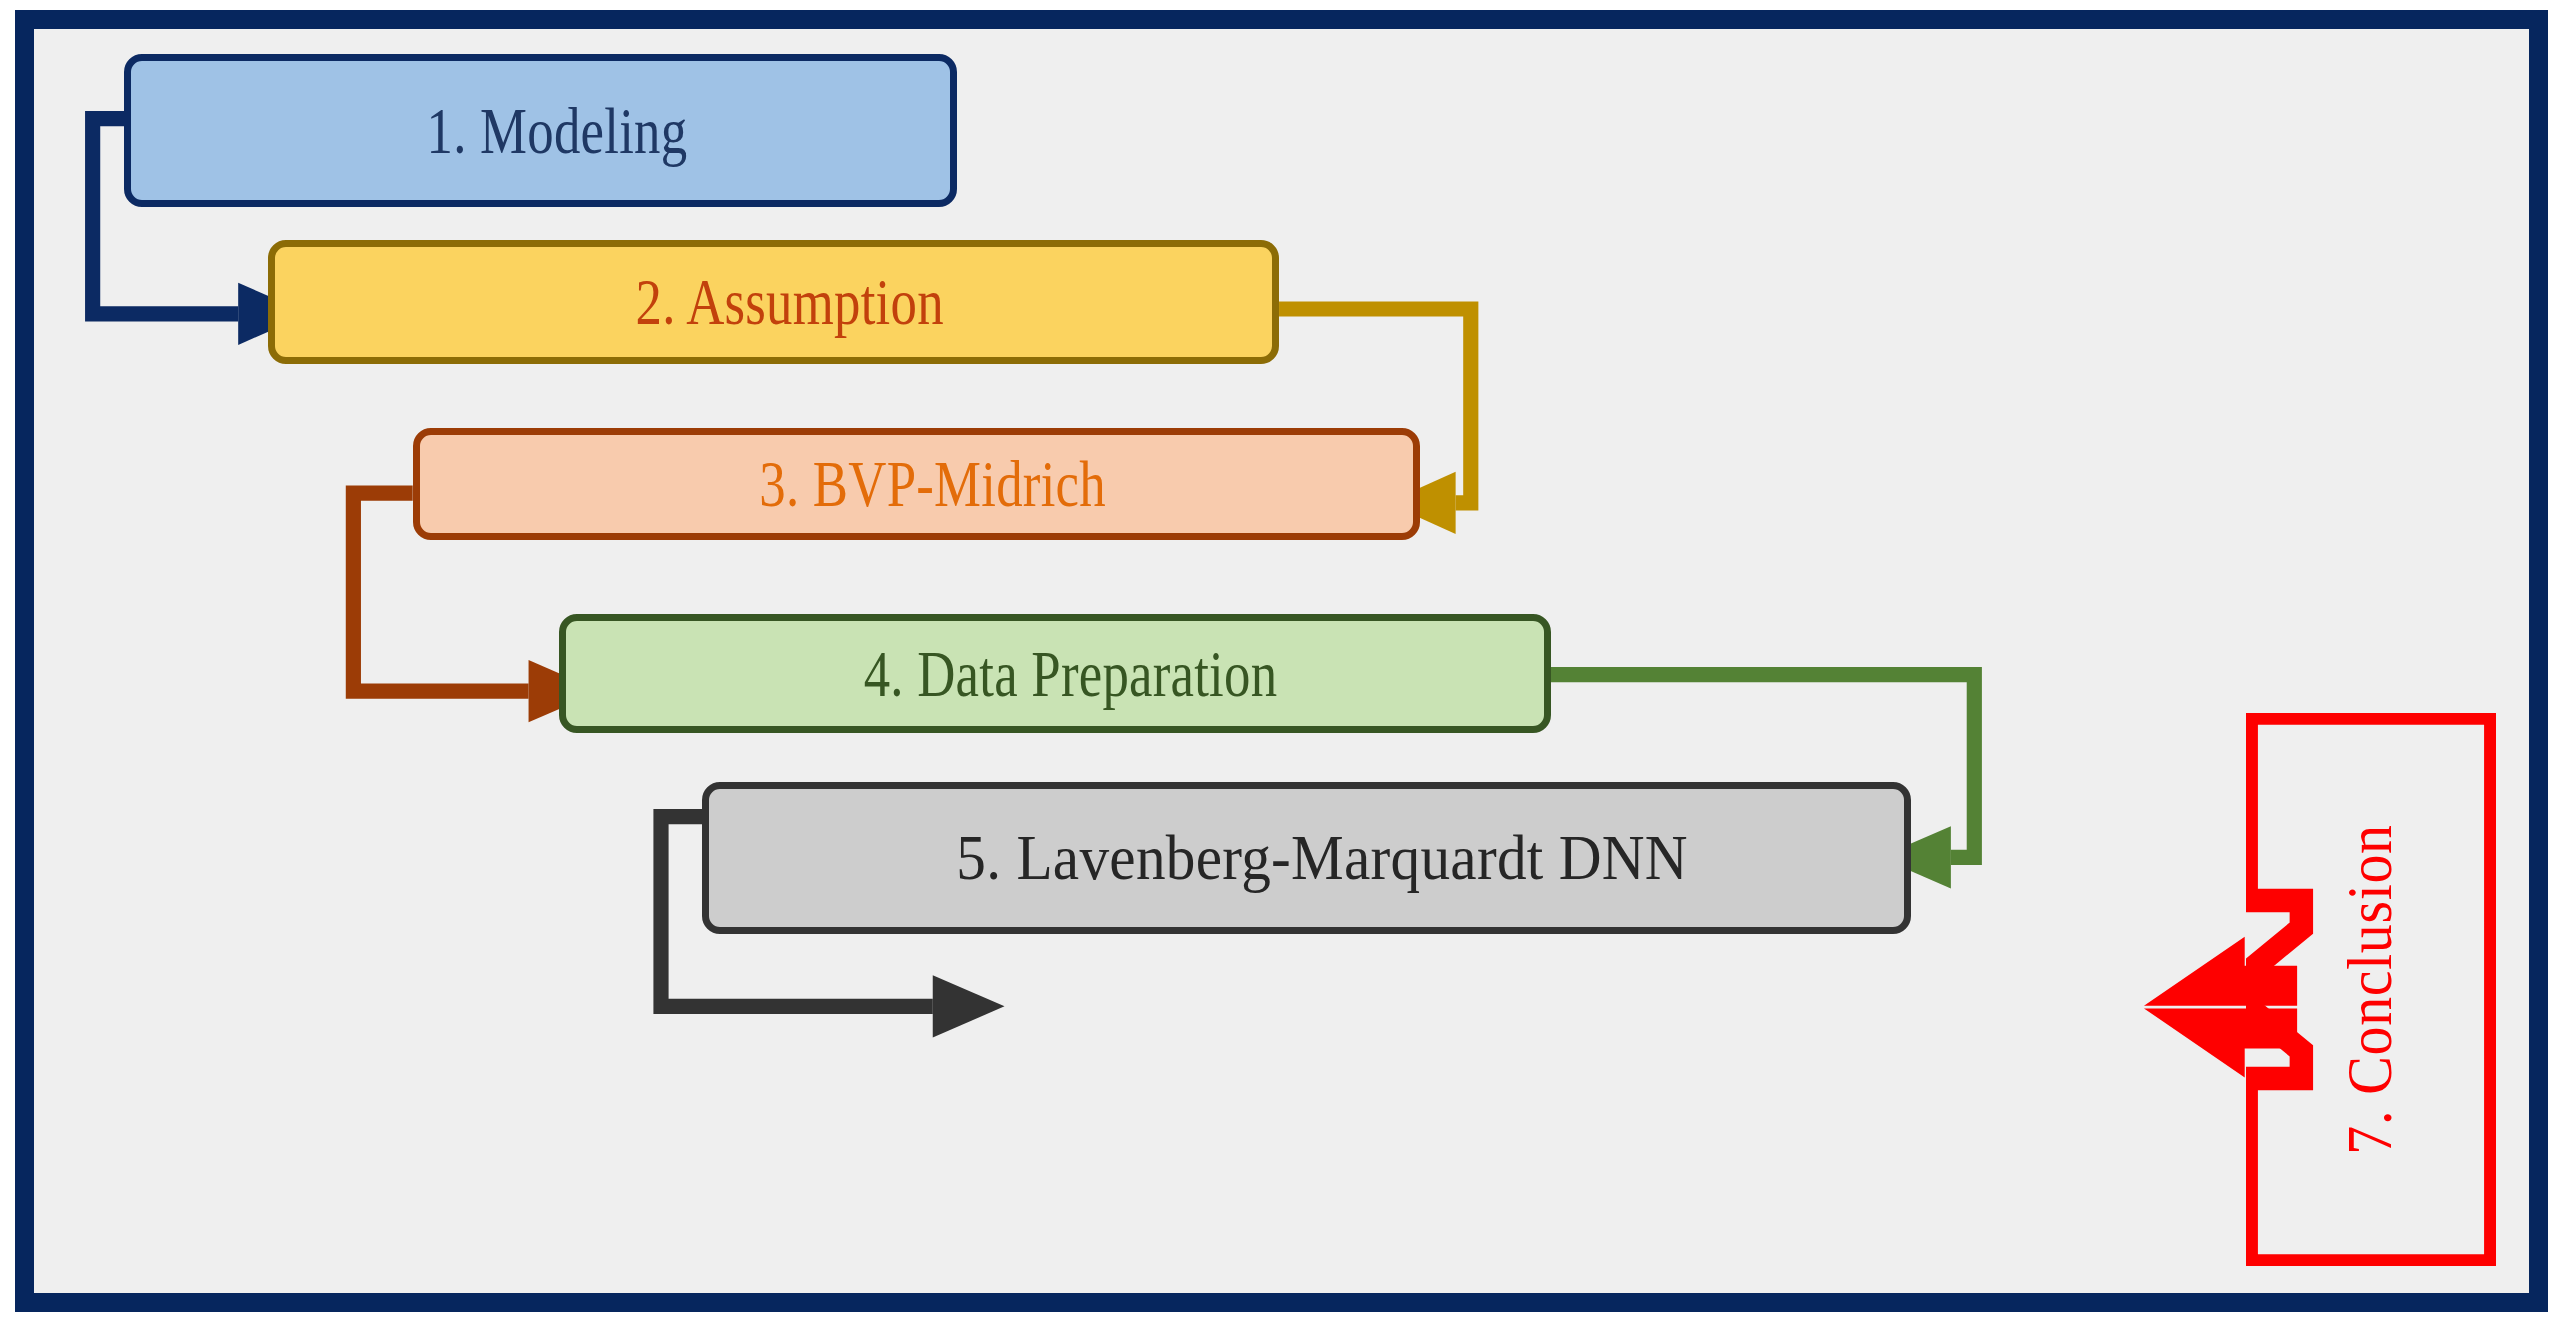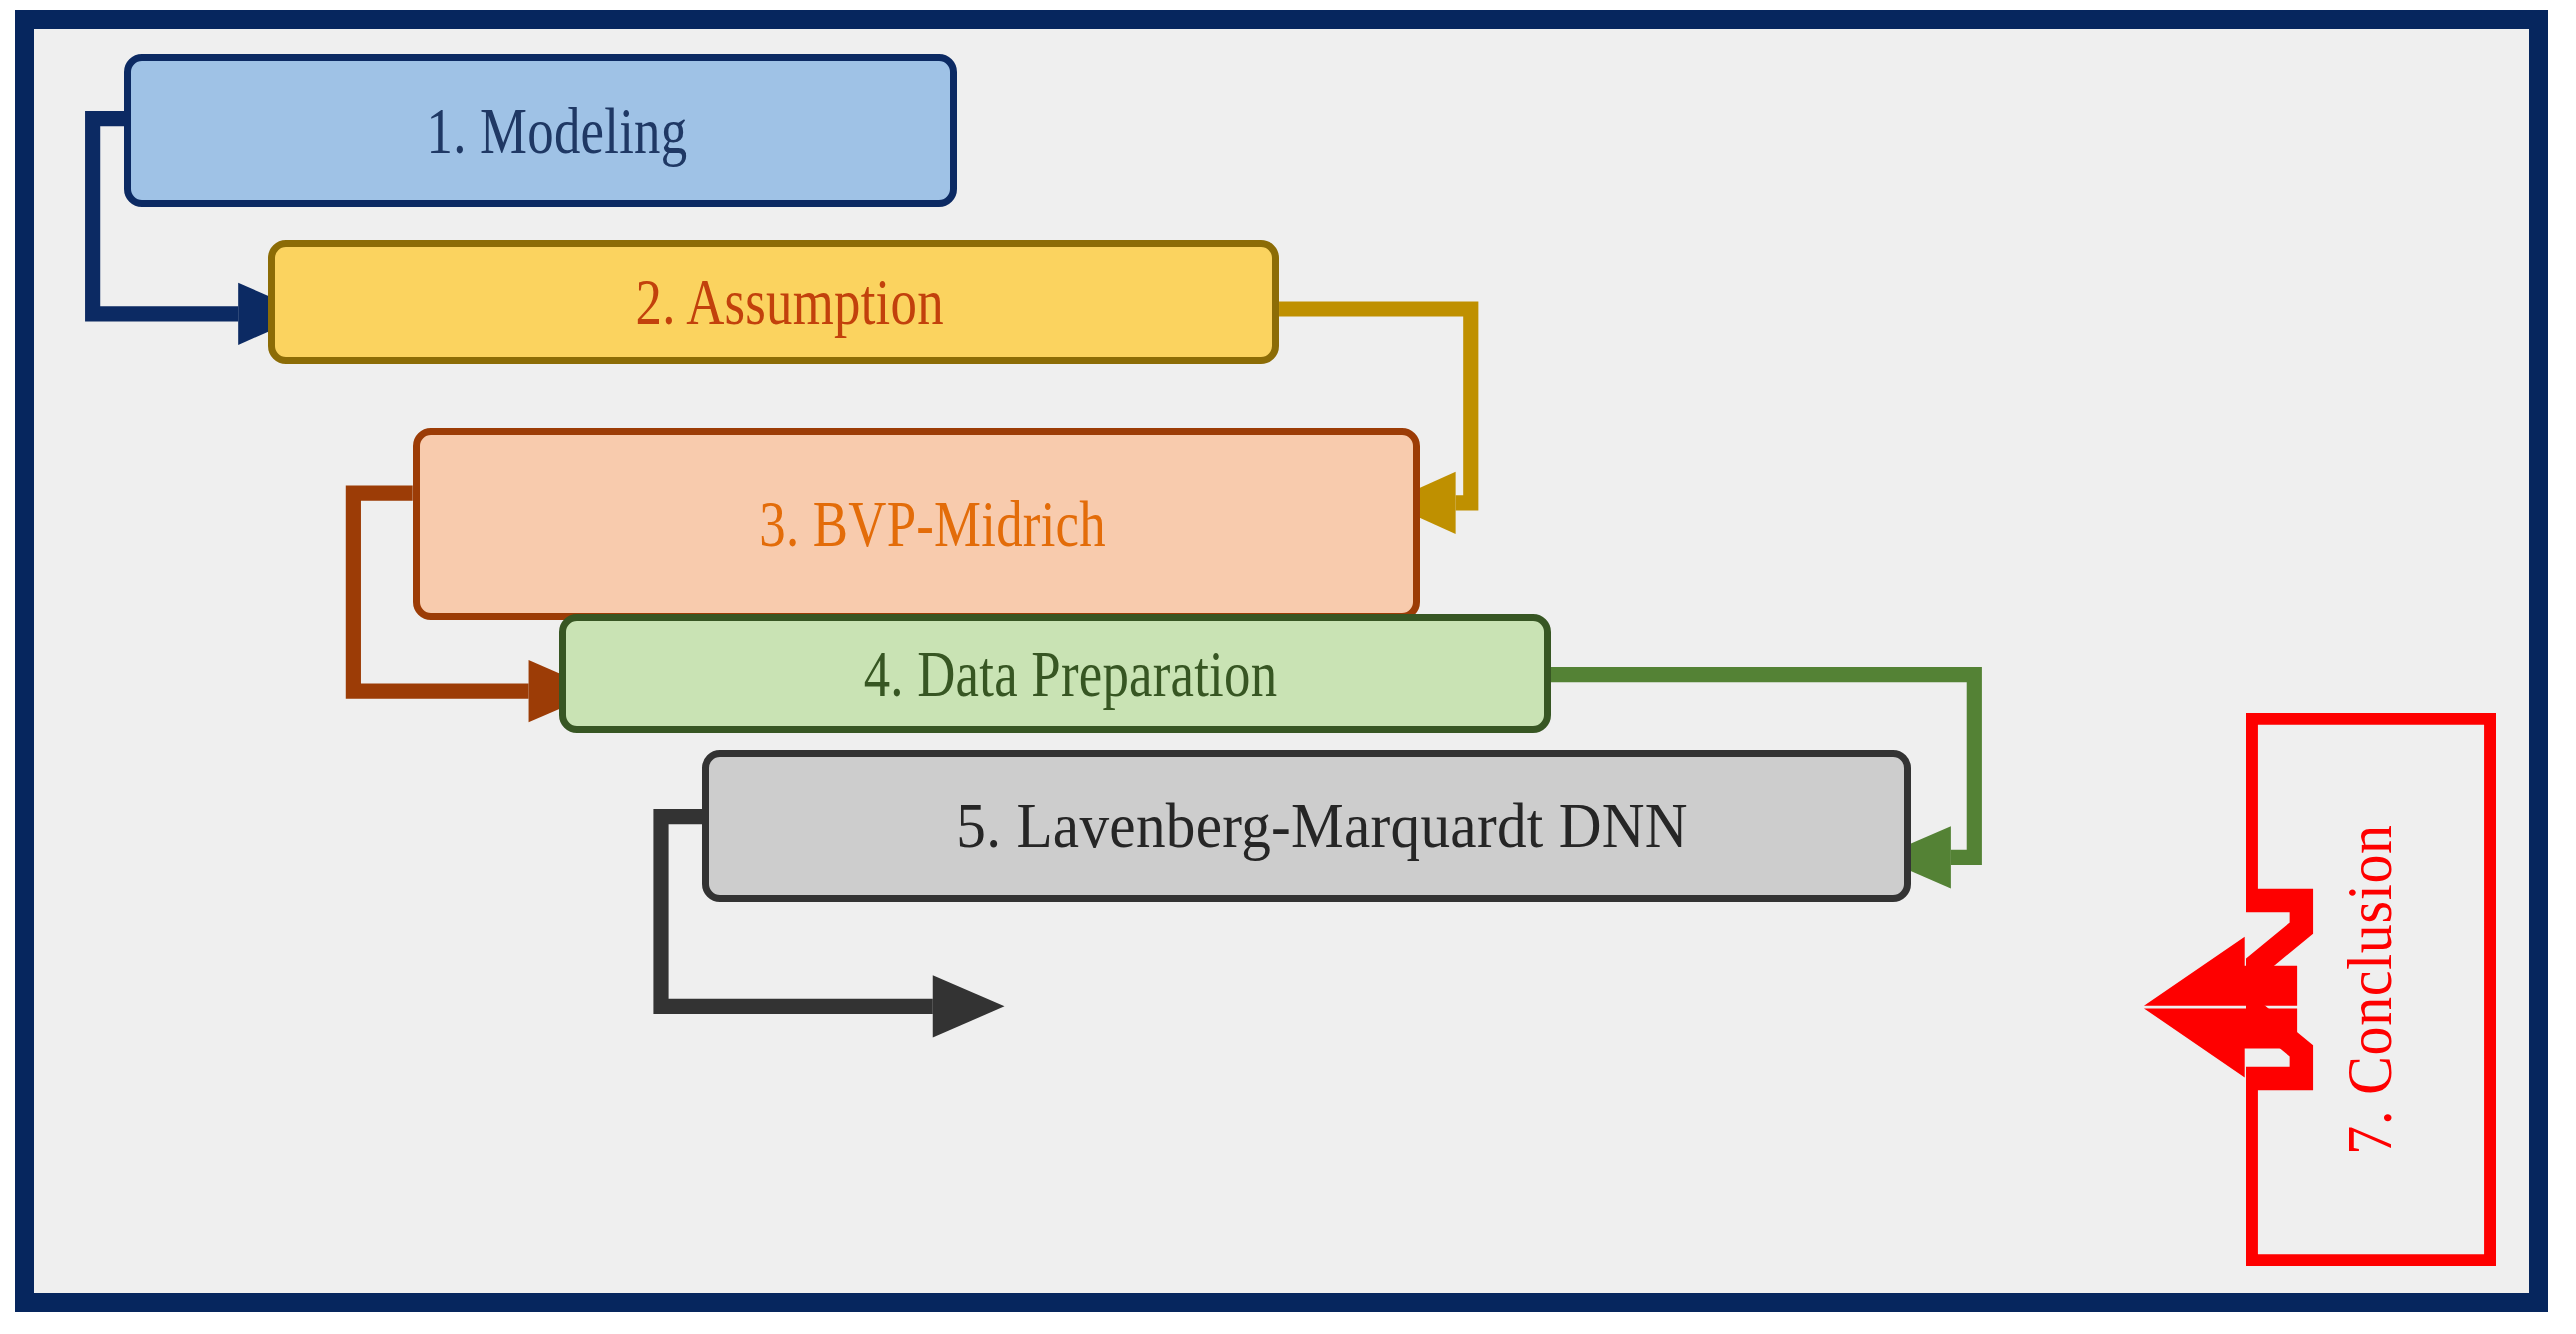--- a/index.html
+++ b/index.html
@@ -53,31 +53,31 @@
     left:124px; top:54px; width:833px; height:153px;
     background:#9fc2e6; border:7.6px solid #0c2a63; color:#1f3864;
     font-size:66px;
   }
   #n2{
     left:268px; top:240px; width:1011px; height:124px;
     background:#fbd35f; border:7.6px solid #8c6c06; color:#c2410c;
     font-size:66px;
   }
   #n3{
-    left:413px; top:428px; width:1007px; height:192px;
+    left:413px; top:428px; width:1007px; height:112px;
     background:#f8cbad; border:7.6px solid #9c3c06; color:#e36c09;
     font-size:66px;
   }
   #n4{
     left:559px; top:614px; width:992px; height:119px;
     background:#c9e3b4; border:7.6px solid #375623; color:#375623;
     font-size:66px;
   }
   #n5{
-    left:702px; top:750px; width:1209px; height:152px;
+    left:702px; top:782px; width:1209px; height:152px;
     background:#cdcdcd; border:7.6px solid #333333; color:#262626;
     font-size:63px; font-family:"Liberation Serif", serif;
   }
   #n6{
     left:982px; top:930px; width:1166px; height:152px;
     background:#ef89bb; border:7.6px solid #9c255e; color:#9c255e;
     font-size:63px; font-family:"Liberation Serif", serif;
   }
 
   

